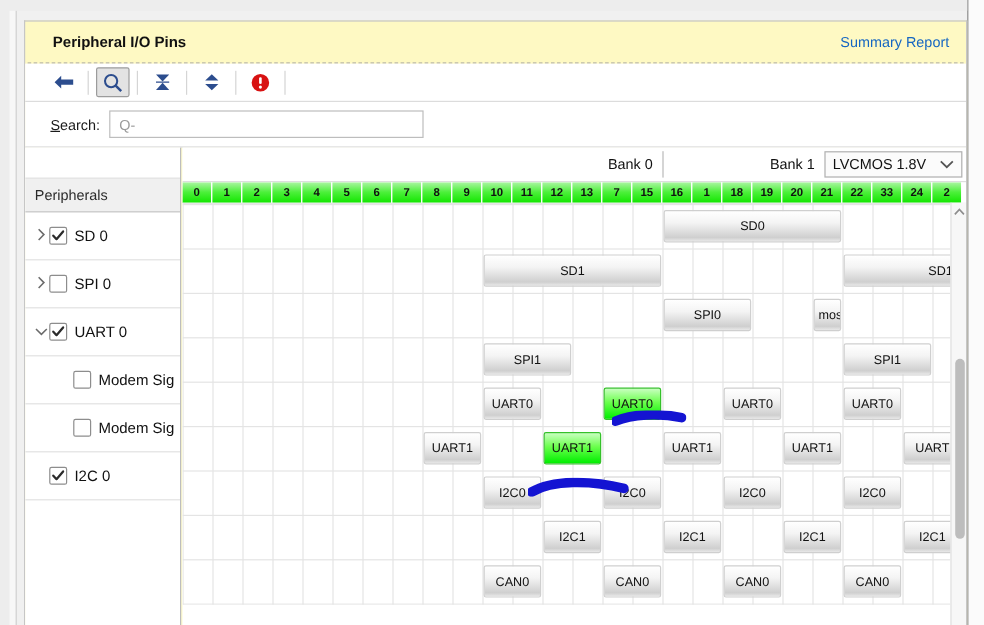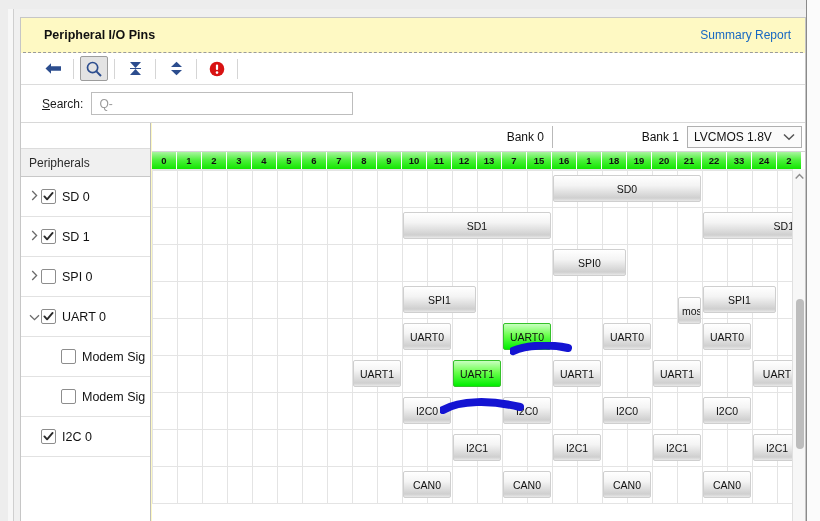--- a/index.html
+++ b/index.html
@@ -150,21 +150,21 @@
     border:1px solid #cfcfcf;border-radius:2px;
     display:flex;align-items:center;justify-content:center;
     font-size:10.5px;color:#111;overflow:hidden;cursor:pointer;
     white-space:nowrap;
   }
   .pin-cell.selected{
     background:linear-gradient(to bottom,#c8ffbf 0%,#6bff4d 45%,#00ee00 100%);
     border:1px solid #35c12a;
   }
   .pin-cell.rightlabel{justify-content:flex-end;padding-right:6px;}
-  .pin-cell.clip{justify-content:flex-start;padding-left:3px;margin-top:48px;}
+  .pin-cell.clip{justify-content:flex-start;padding-left:3px;}
 
   
   .penmark{position:absolute;pointer-events:none;}
 
   
   #vscroll{
     position:absolute;right:0;top:46px;width:13px;height:352px;
     background:#f7f7f7;border-left:1px solid #e0e0e0;box-sizing:border-box;
   }
   #vscroll .arrow-up{
@@ -256,31 +256,20 @@
             <div class="tree-row">
               <span class="twisty"><svg width="7" height="11" viewBox="0 0 7 11">
                   <path d="M1.2 1 L5.6 5.5 L1.2 10" fill="none" stroke="#6b6b6b" stroke-width="1.3"></path>
                 </svg></span>
               <span class="cb">
                 <svg width="11" height="11" viewBox="0 0 11 11">
                   <path d="M1.4 5.4 L4.1 8.3 L9.6 1.9" fill="none" stroke="#2b2b2b" stroke-width="1.9" stroke-linecap="round" stroke-linejoin="round"></path>
                 </svg>
               </span>
               <span class="tree-label">SD 0</span>
-            </div>
-            <div class="tree-row">
-              <span class="twisty"><svg width="7" height="11" viewBox="0 0 7 11">
-                  <path d="M1.2 1 L5.6 5.5 L1.2 10" fill="none" stroke="#6b6b6b" stroke-width="1.3"></path>
-                </svg></span>
-              <span class="cb">
-                <svg width="11" height="11" viewBox="0 0 11 11">
-                  <path d="M1.4 5.4 L4.1 8.3 L9.6 1.9" fill="none" stroke="#2b2b2b" stroke-width="1.9" stroke-linecap="round" stroke-linejoin="round"></path>
-                </svg>
-              </span>
-              <span class="tree-label">SD 1</span>
             </div>
             <div class="tree-row">
               <span class="twisty"><svg width="7" height="11" viewBox="0 0 7 11">
                   <path d="M1.2 1 L5.6 5.5 L1.2 10" fill="none" stroke="#6b6b6b" stroke-width="1.3"></path>
                 </svg></span>
               <span class="cb"></span>
               <span class="tree-label">SPI 0</span>
             </div>
             <div class="tree-row">
               <span class="twisty"><svg width="11" height="7" viewBox="0 0 11 7">

